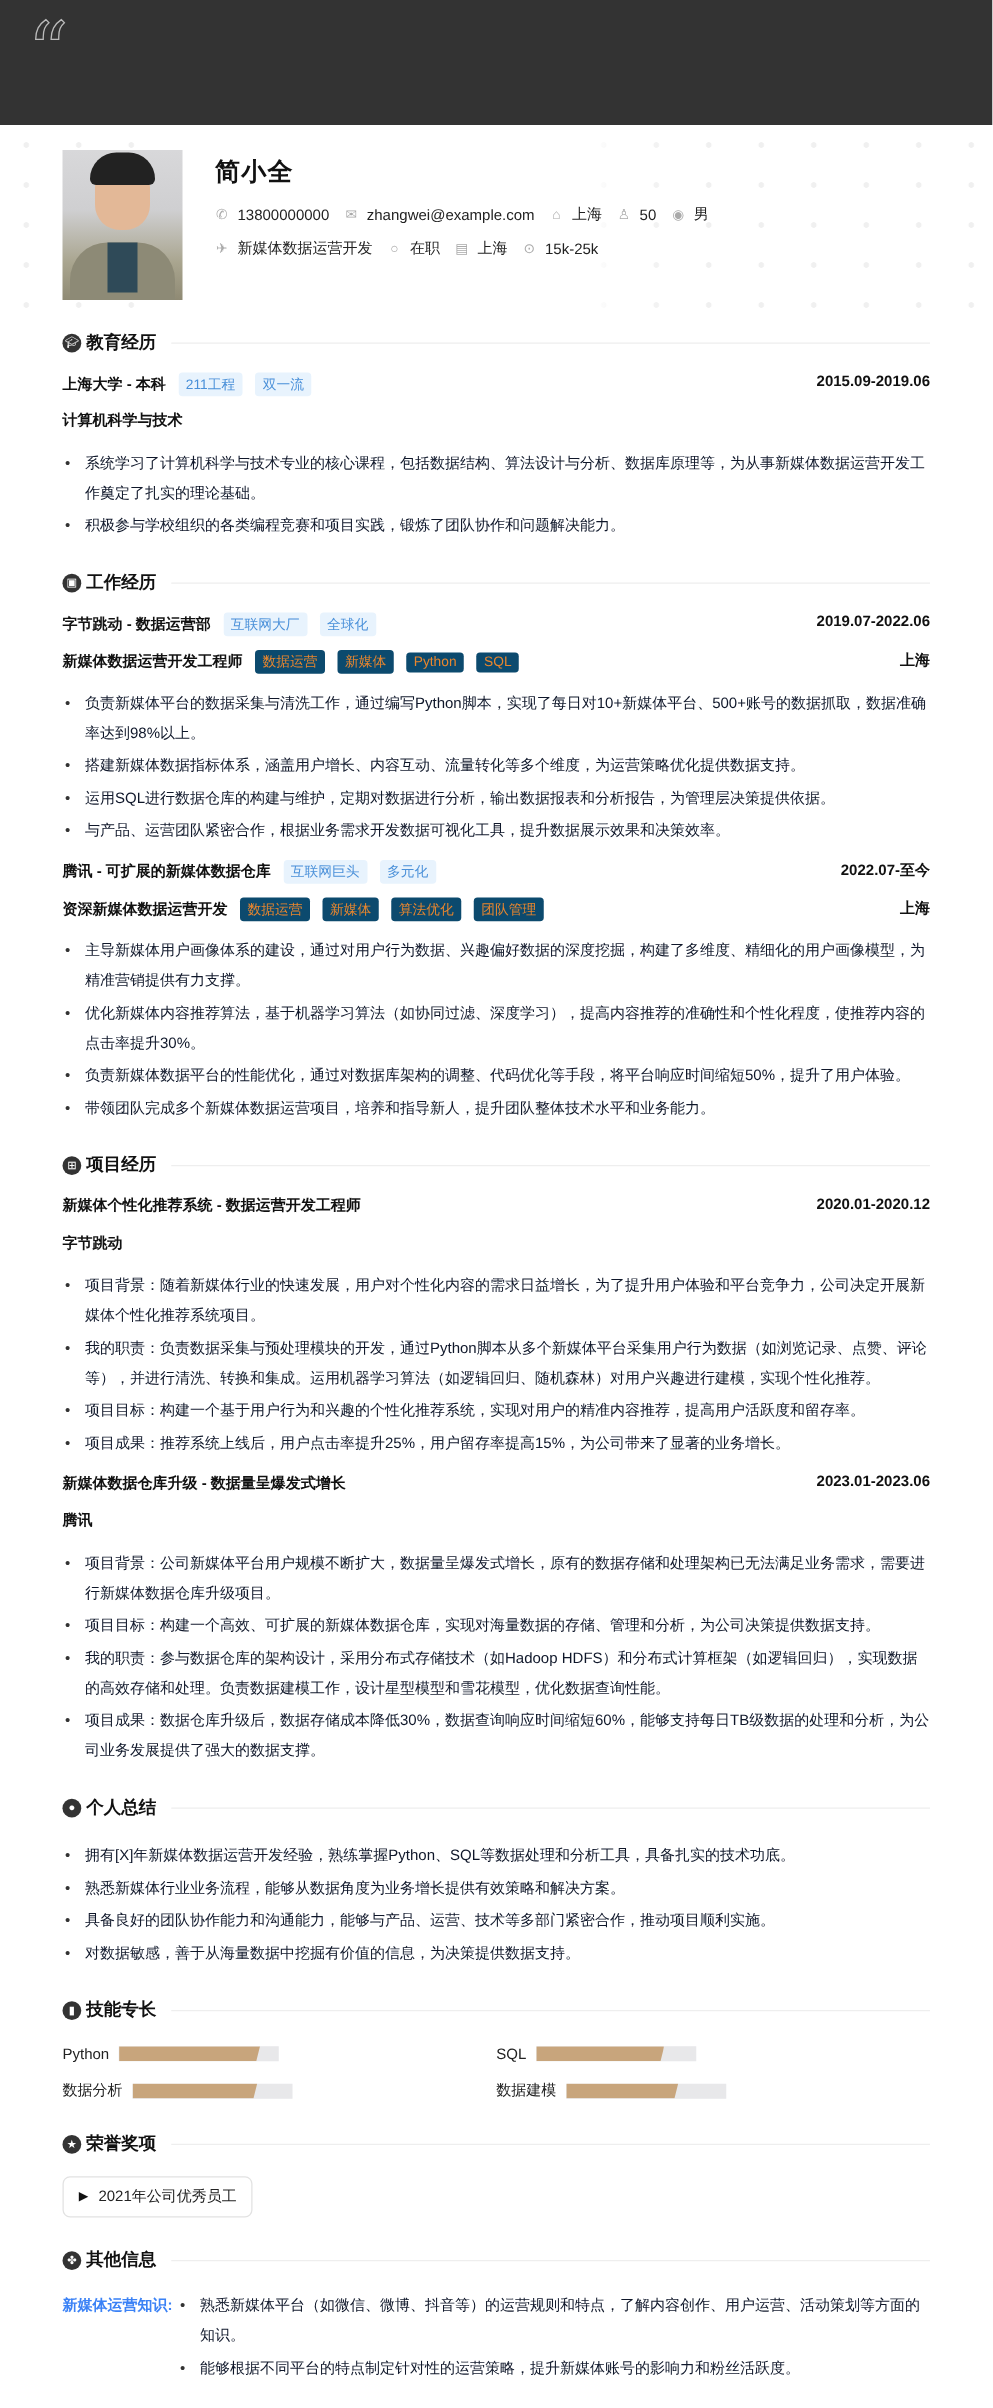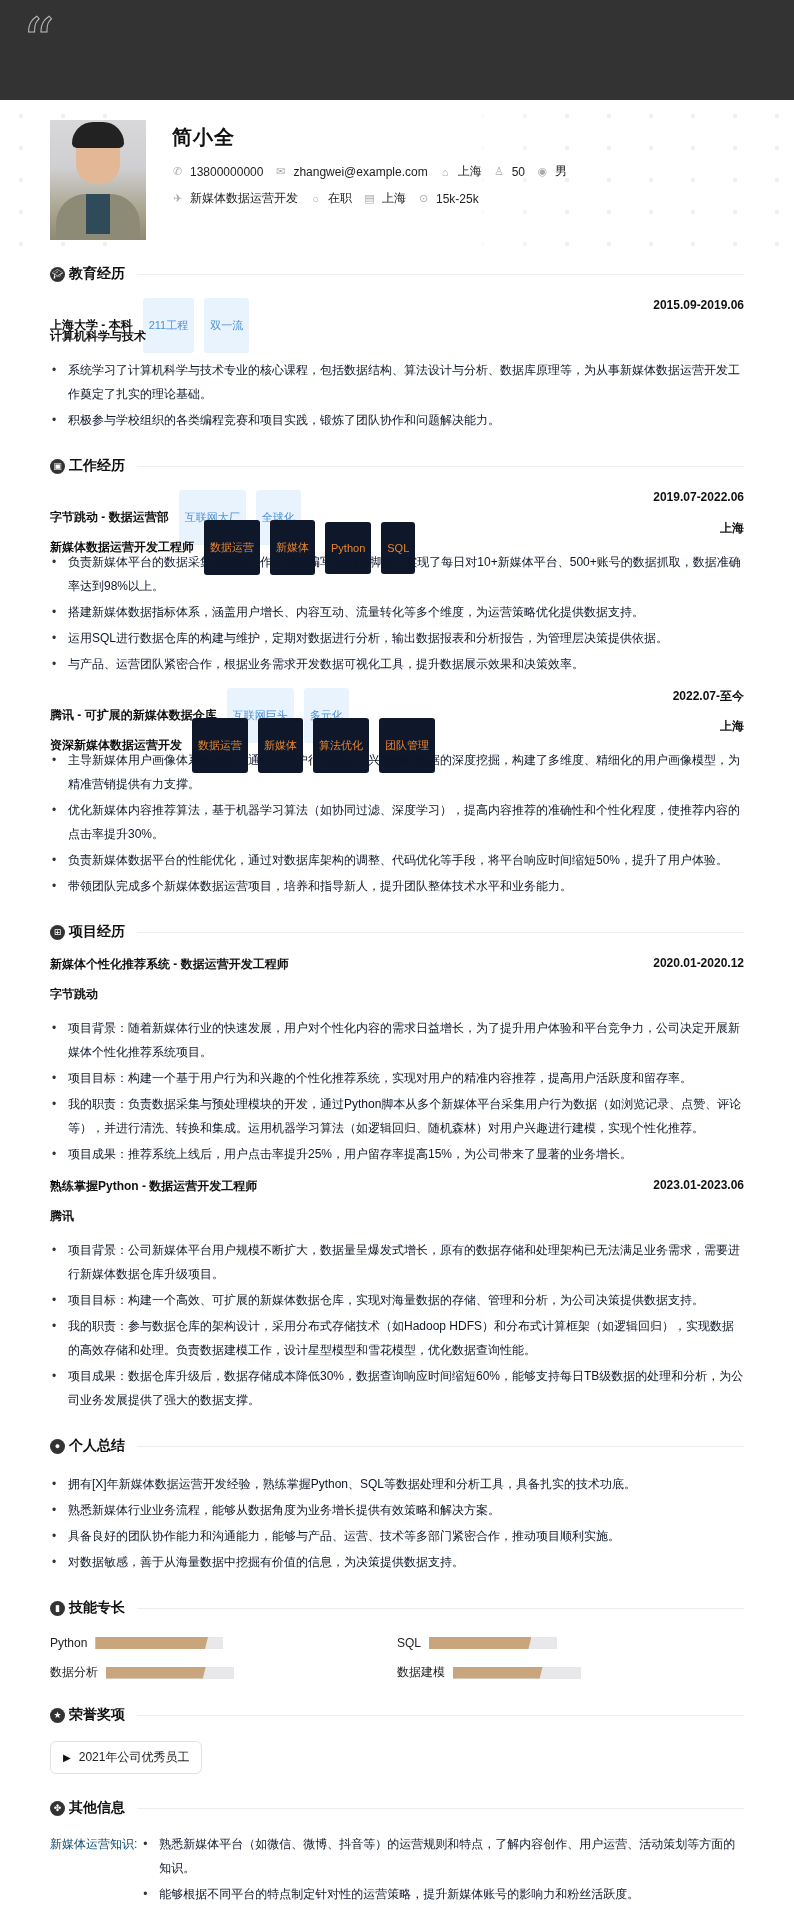--- a/index.html
+++ b/index.html
@@ -27,37 +27,37 @@
   .meta-icon { color: #aaa; font-size: 11px; margin-right: 7px; width: 11px; text-align: center; }
   .section { margin-top: 22px; }
   .section-title { display: flex; align-items: center; height: 24px; }
   .sec-icon { width: 15px; height: 15px; border-radius: 50%; background: #333; color: #fff; font-size: 9px; line-height: 15px; text-align: center; margin-right: 4px; }
   .sec-label { font-size: 14px; font-weight: bold; color: #111; }
   .sec-line { flex: 1; height: 1px; background: #eee; margin-left: 12px; }
   .entry { margin-top: 12px; }
   .row { display: flex; align-items: flex-start; justify-content: space-between; height: 22px; }
   .row-left { display: flex; align-items: center; }
   .strong { font-weight: bold; font-size: 12px; color: #111; }
-  .tag { font-size: 11px; padding: 20px 6px; border-radius: 3px; margin-left: 10px; }
+  .tag { font-size: 11px; padding: 2px 6px; border-radius: 3px; margin-left: 10px; }
   .tag-blue { background: #e8f3fd; color: #4a90d9; }
-  .tag-orange { background: #0f172a; color: #e8862e; }
+  .tag-orange { background: #0c4a6e; color: #e8862e; }
   .right { font-weight: bold; font-size: 12px; color: #111; }
   .sub { margin-top: 8px; }
   ul.bullets { list-style: none; margin-top: 8px; }
   ul.bullets li { position: relative; padding-left: 18px; line-height: 24px; font-size: 12px; color: #0f172a; margin-bottom: 2px; }
   ul.bullets li::before { content: "•"; position: absolute; left: 2px; top: 0; color: #333; }
   .skills { display: grid; grid-template-columns: 1fr 1fr; row-gap: 14px; margin-top: 16px; }
   .skill { display: flex; align-items: center; }
   .skill-label { font-size: 12px; color: #222; margin-right: 8px; }
   .skill-track { width: 128px; height: 12px; background: #e8e8ea; position: relative; }
   .skill-fill { position: absolute; left: 0; top: 0; height: 12px; background: #c8a57c; clip-path: polygon(0 0, 100% 0, calc(100% - 3px) 100%, 0 100%); }
   .award { display: inline-flex; align-items: center; margin-top: 14px; border: 1px solid #e2e2e2; border-radius: 6px; padding: 7px 12px; font-size: 12px; color: #222; }
   .award .tri { font-size: 10px; margin-right: 8px; color: #111; }
   .other { display: flex; margin-top: 12px; }
-  .other-label { font-weight: normal; font-size: 12px; color: #0c4a6e; white-space: nowrap; line-height: 24px; }
+  .other-label { font-weight: bold; font-size: 12px; color: #3b82f6; white-space: nowrap; line-height: 24px; }
   .other ul.bullets { margin-top: 0; margin-left: 4px; }
 </style>
 </head>
 <body>
 
 <div class="topbar">
   <span class="quote-icon">“</span>
 </div>
 <div class="dots"></div>
 <div class="dots-mask"></div>
@@ -210,28 +210,28 @@
     <div class="entry">
       <div class="row">
         <span class="strong">新媒体个性化推荐系统 - 数据运营开发工程师</span>
         <span class="right">2020.01-2020.12</span>
       </div>
       <div class="row sub">
           <span class="strong">字节跳动</span>
         </div>
       <ul class="bullets">
         <li>项目背景：随着新媒体行业的快速发展，用户对个性化内容的需求日益增长，为了提升用户体验和平台竞争力，公司决定开展新媒体个性化推荐系统项目。</li>
+        <li>我的职责：负责数据采集与预处理模块的开发，通过Python脚本从多个新媒体平台采集用户行为数据（如浏览记录、点赞、评论等），并进行清洗、转换和集成。运用机器学习算法（如逻辑回归、随机森林）对用户兴趣进行建模，实现个性化推荐。</li>
         <li>项目目标：构建一个基于用户行为和兴趣的个性化推荐系统，实现对用户的精准内容推荐，提高用户活跃度和留存率。</li>
-        <li>我的职责：负责数据采集与预处理模块的开发，通过Python脚本从多个新媒体平台采集用户行为数据（如浏览记录、点赞、评论等），并进行清洗、转换和集成。运用机器学习算法（如逻辑回归、随机森林）对用户兴趣进行建模，实现个性化推荐。</li>
         <li>项目成果：推荐系统上线后，用户点击率提升25%，用户留存率提高15%，为公司带来了显著的业务增长。</li>
       </ul>
     </div>
     <div class="entry">
       <div class="row">
-        <span class="strong">熟练掌握Python - 数据运营开发工程师</span>
+        <span class="strong">新媒体数据仓库升级 - 数据量呈爆发式增长</span>
         <span class="right">2023.01-2023.06</span>
       </div>
       <div class="row sub">
           <span class="strong">腾讯</span>
         </div>
       <ul class="bullets">
         <li>项目背景：公司新媒体平台用户规模不断扩大，数据量呈爆发式增长，原有的数据存储和处理架构已无法满足业务需求，需要进行新媒体数据仓库升级项目。</li>
         <li>项目目标：构建一个高效、可扩展的新媒体数据仓库，实现对海量数据的存储、管理和分析，为公司决策提供数据支持。</li>
         <li>我的职责：参与数据仓库的架构设计，采用分布式存储技术（如Hadoop HDFS）和分布式计算框架（如逻辑回归），实现数据的高效存储和处理。负责数据建模工作，设计星型模型和雪花模型，优化数据查询性能。</li>
         <li>项目成果：数据仓库升级后，数据存储成本降低30%，数据查询响应时间缩短60%，能够支持每日TB级数据的处理和分析，为公司业务发展提供了强大的数据支撑。</li>

